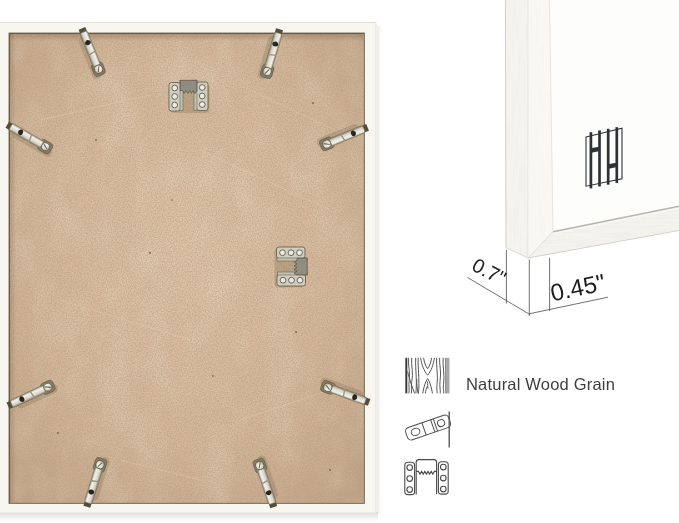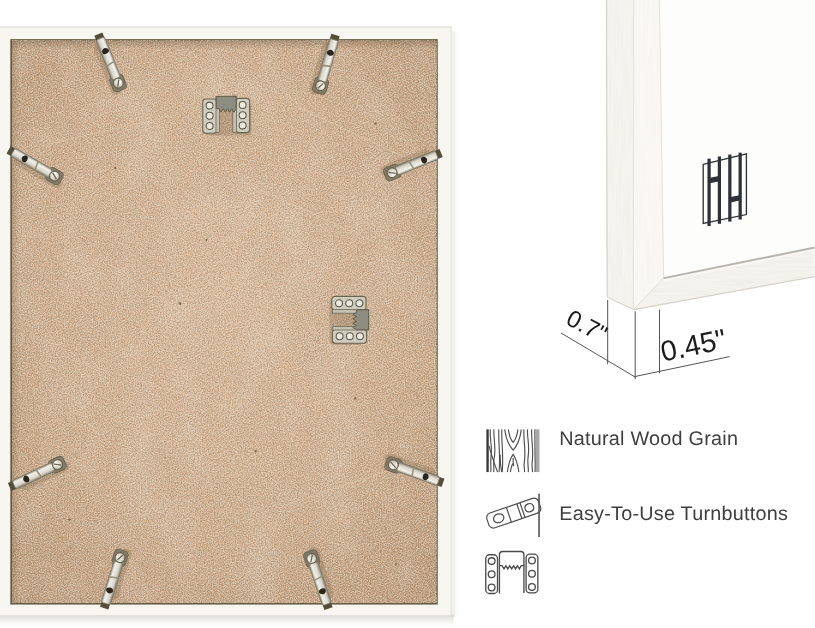--- a/index.html
+++ b/index.html
@@ -249,15 +249,14 @@
     <circle cx="409.7" cy="478.6" r="2.8"></circle>
     <circle cx="409.7" cy="489.6" r="2.8"></circle>
     <circle cx="443.3" cy="467.1" r="2.8"></circle>
     <circle cx="443.3" cy="478.1" r="2.8"></circle>
     <circle cx="443.3" cy="489.1" r="2.8"></circle>
     <path d="M 416.2,494.5 L 416.2,462.3 Q 416.2,459.6 418.9,459.6 L 433.9,459.6 Q 436.6,459.6 436.6,462.3 L 436.6,494.2"></path>
     <path d="M 416.2,471.4 l 2.2,0 l 1.6,2.7 l 1.6,-2.7 l 1.6,2.7 l 1.6,-2.7 l 1.6,2.7 l 1.6,-2.7 l 1.6,2.7 l 1.6,-2.7 l 1.6,2.7 l 1.6,-2.7 l 2.6,0"></path>
   </g>
 </svg>
 
-<div class="lbl" style="left:466px;top:357px;">Natural Wood Grain</div>
-<div class="lbl" style="left:466px;top:419px;">Easy-To-Use Turnbuttons</div>
+<div class="lbl" style="left:466px;top:375px;">Natural Wood Grain</div>
 </div>
 
 </body></html>

